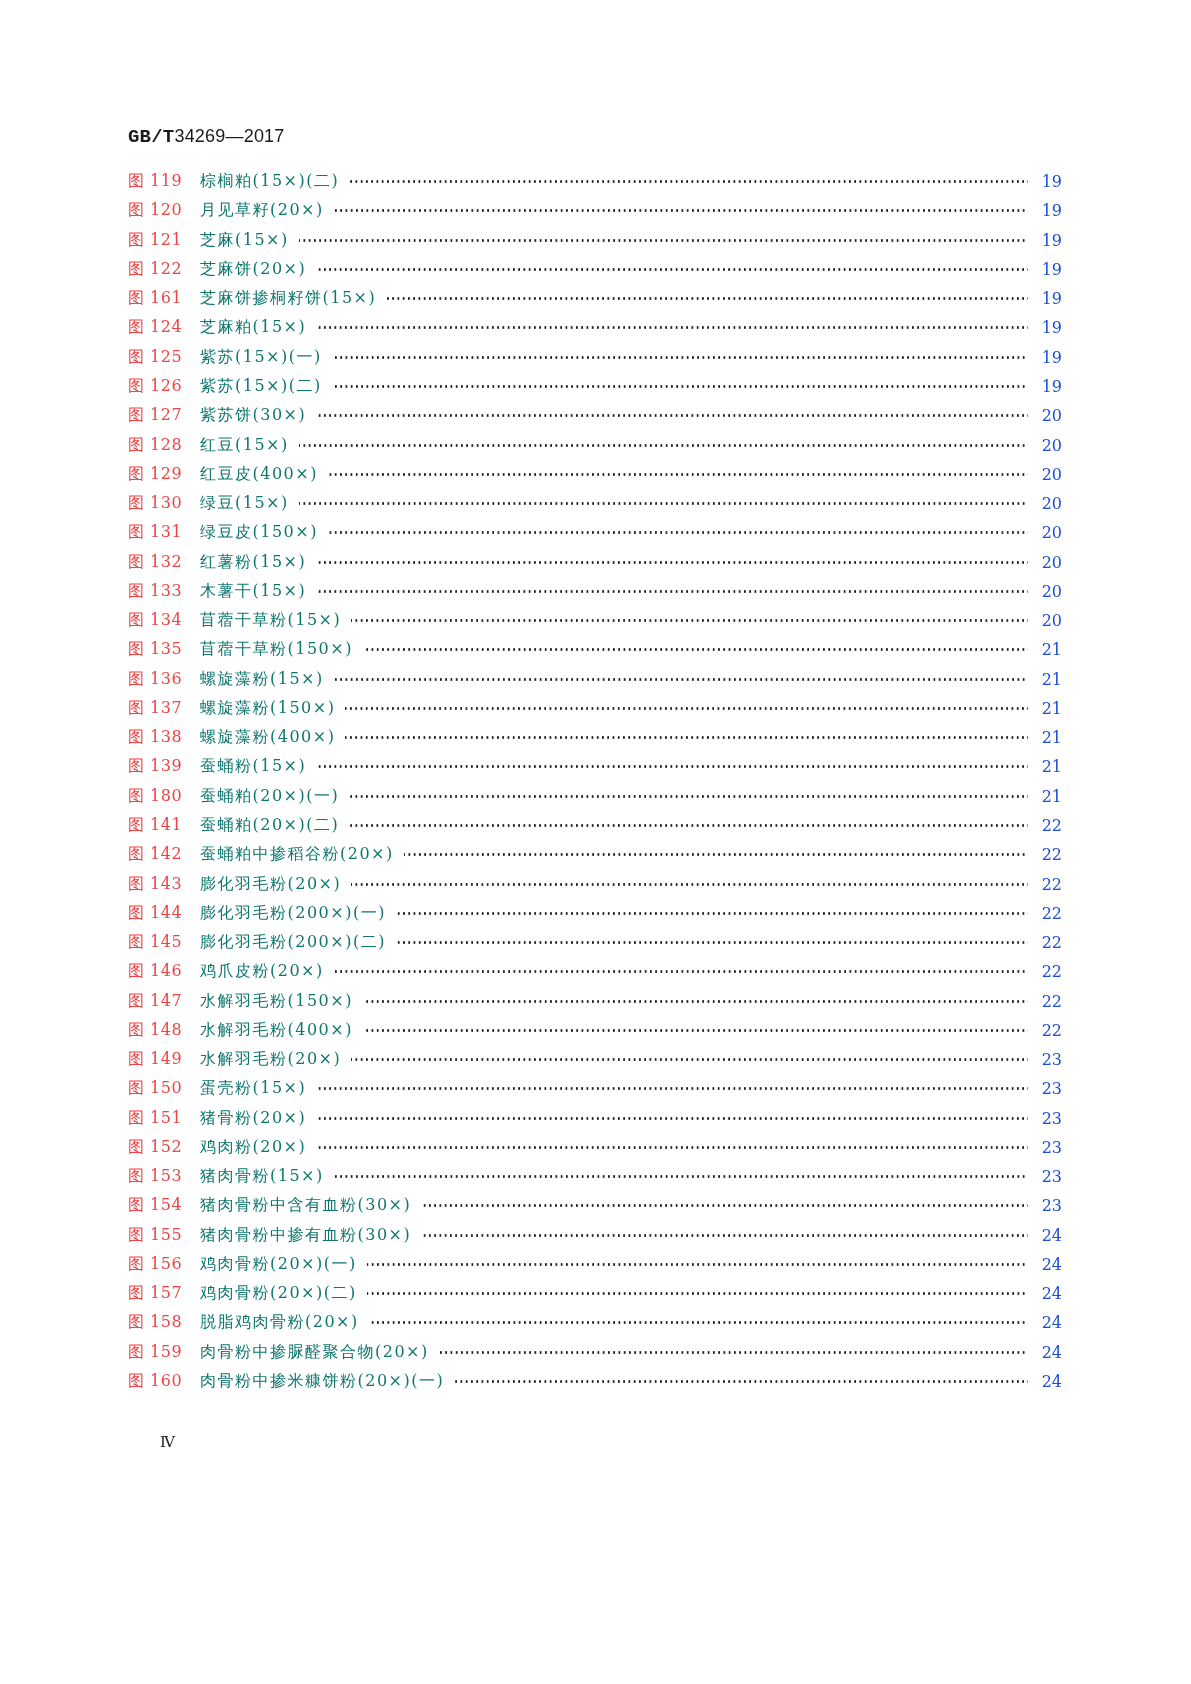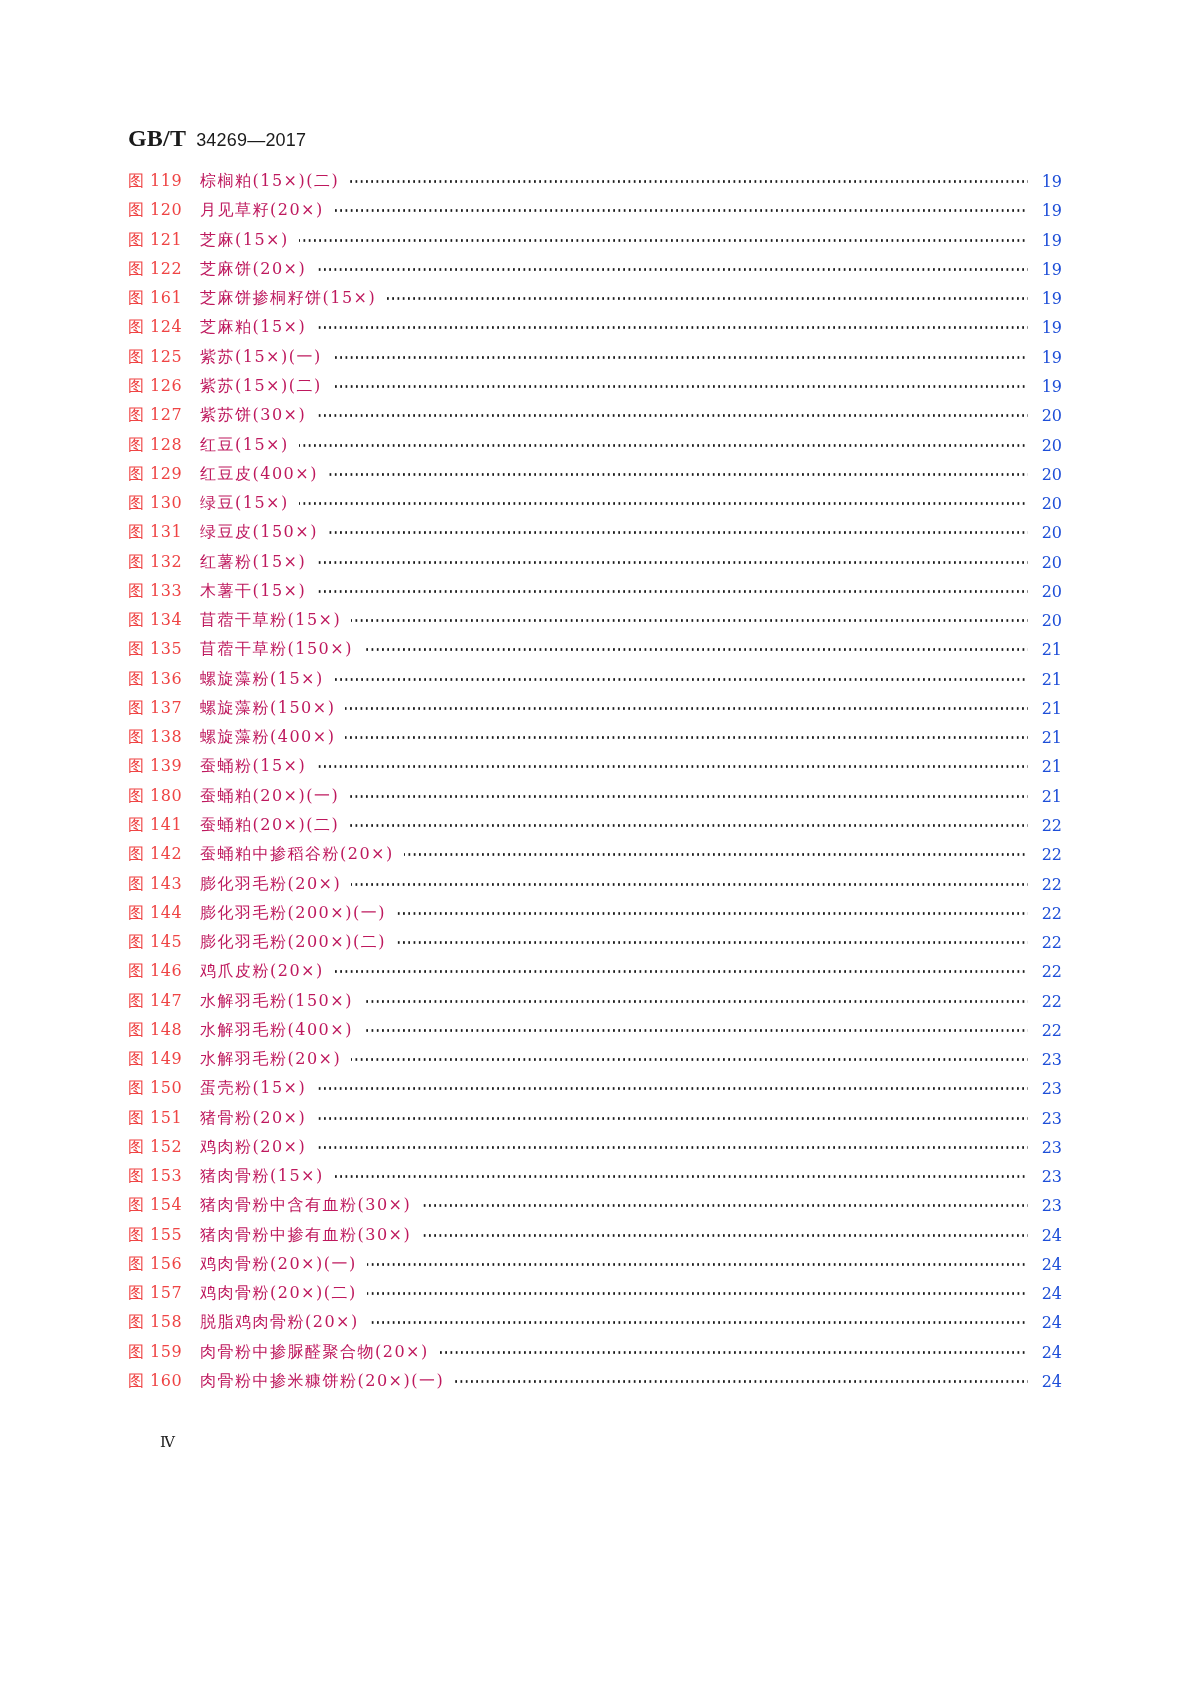--- a/index.html
+++ b/index.html
@@ -17,28 +17,28 @@
     }
     .header {
       position: absolute;
       left: 128px;
       top: 125px;
       font-size: 18px;
       letter-spacing: 0.2px;
       white-space: nowrap;
     }
     .header .std {
-      font-family: Liberation Serif, serif;
+      font-family: Liberation Mono, monospace;
       font-weight: bold;
-      font-size: 24px;
+      font-size: 19px;
     }
     .header .num {
       font-family: "Liberation Sans", "DejaVu Sans", sans-serif;
       font-size: 18px;
-      margin-left: 10px;
+      margin-left: 0;
     }
     .toc {
       position: absolute;
       left: 128px;
       top: 167px;
       width: 934px;
       margin: 0;
       padding: 0;
       list-style: none;
     }
@@ -53,21 +53,21 @@
     .fig-no {
       width: 72px;
       flex: 0 0 72px;
       letter-spacing: 0.5px;
       color: #ef4444;
     }
     .fig-title {
       flex: 0 0 auto;
       letter-spacing: 1.5px;
       padding-right: 10px;
-      color: #be185d;
+      color: #0f766e;
     }
     .leader {
       flex: 1 1 auto;
       height: 29px;
       background-image: radial-gradient(circle, #1a1a1a 1.05px, transparent 1.3px);
       background-size: 5.25px 29px;
       background-position: right 2px center;
       background-repeat: repeat-x;
       margin-right: 12px;
     }

